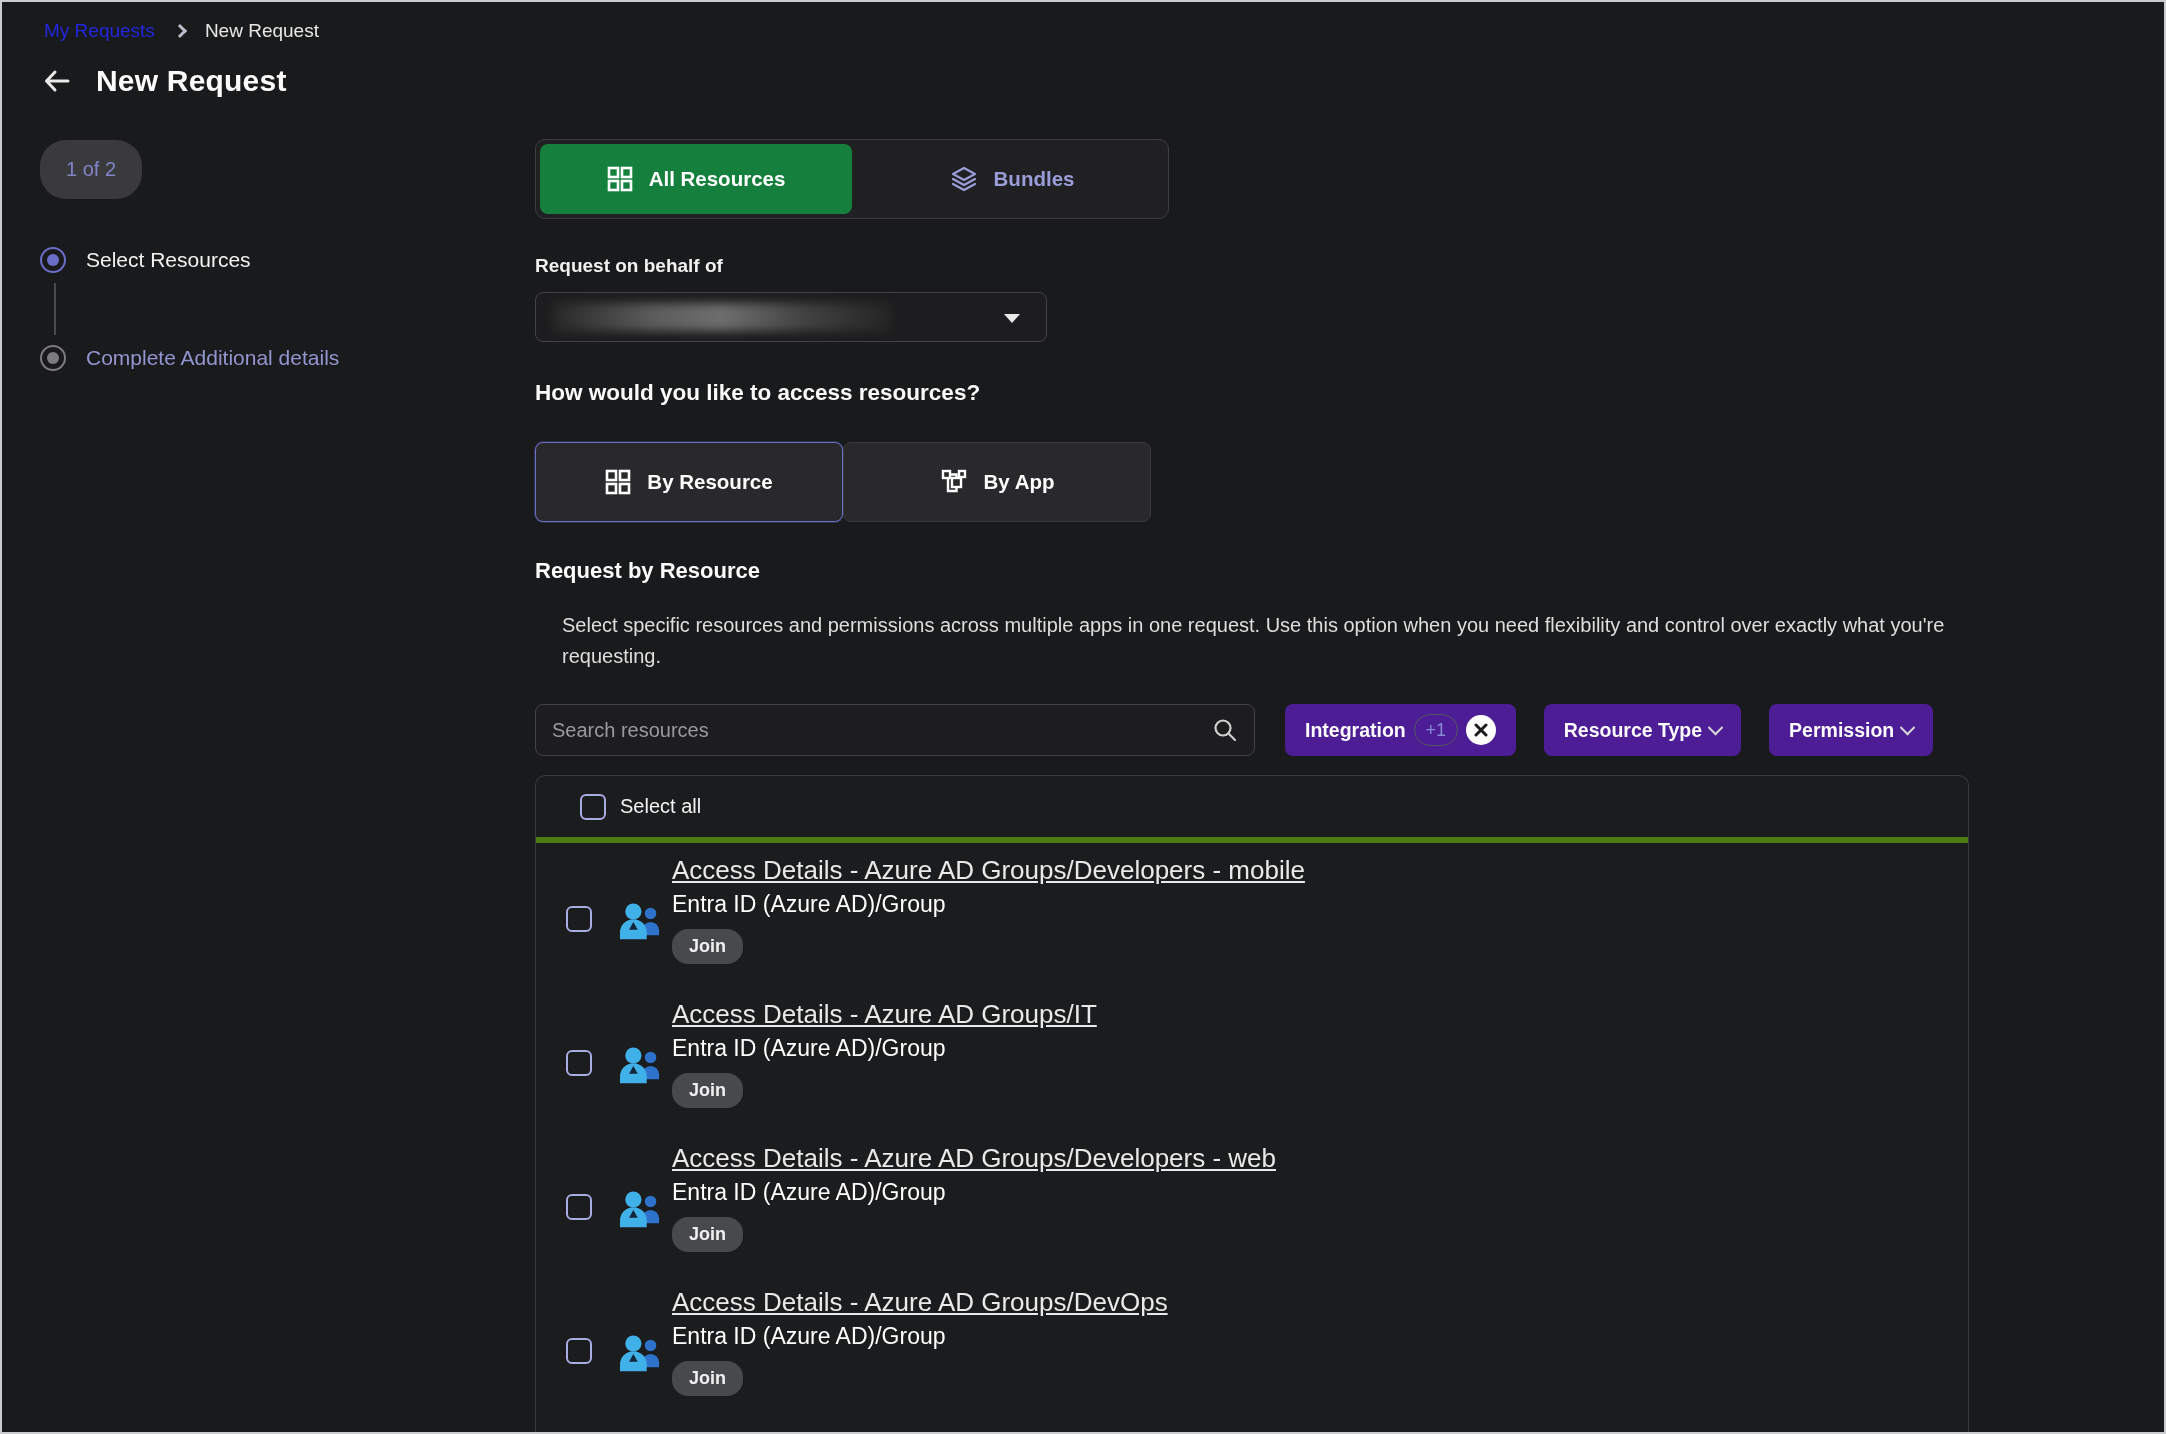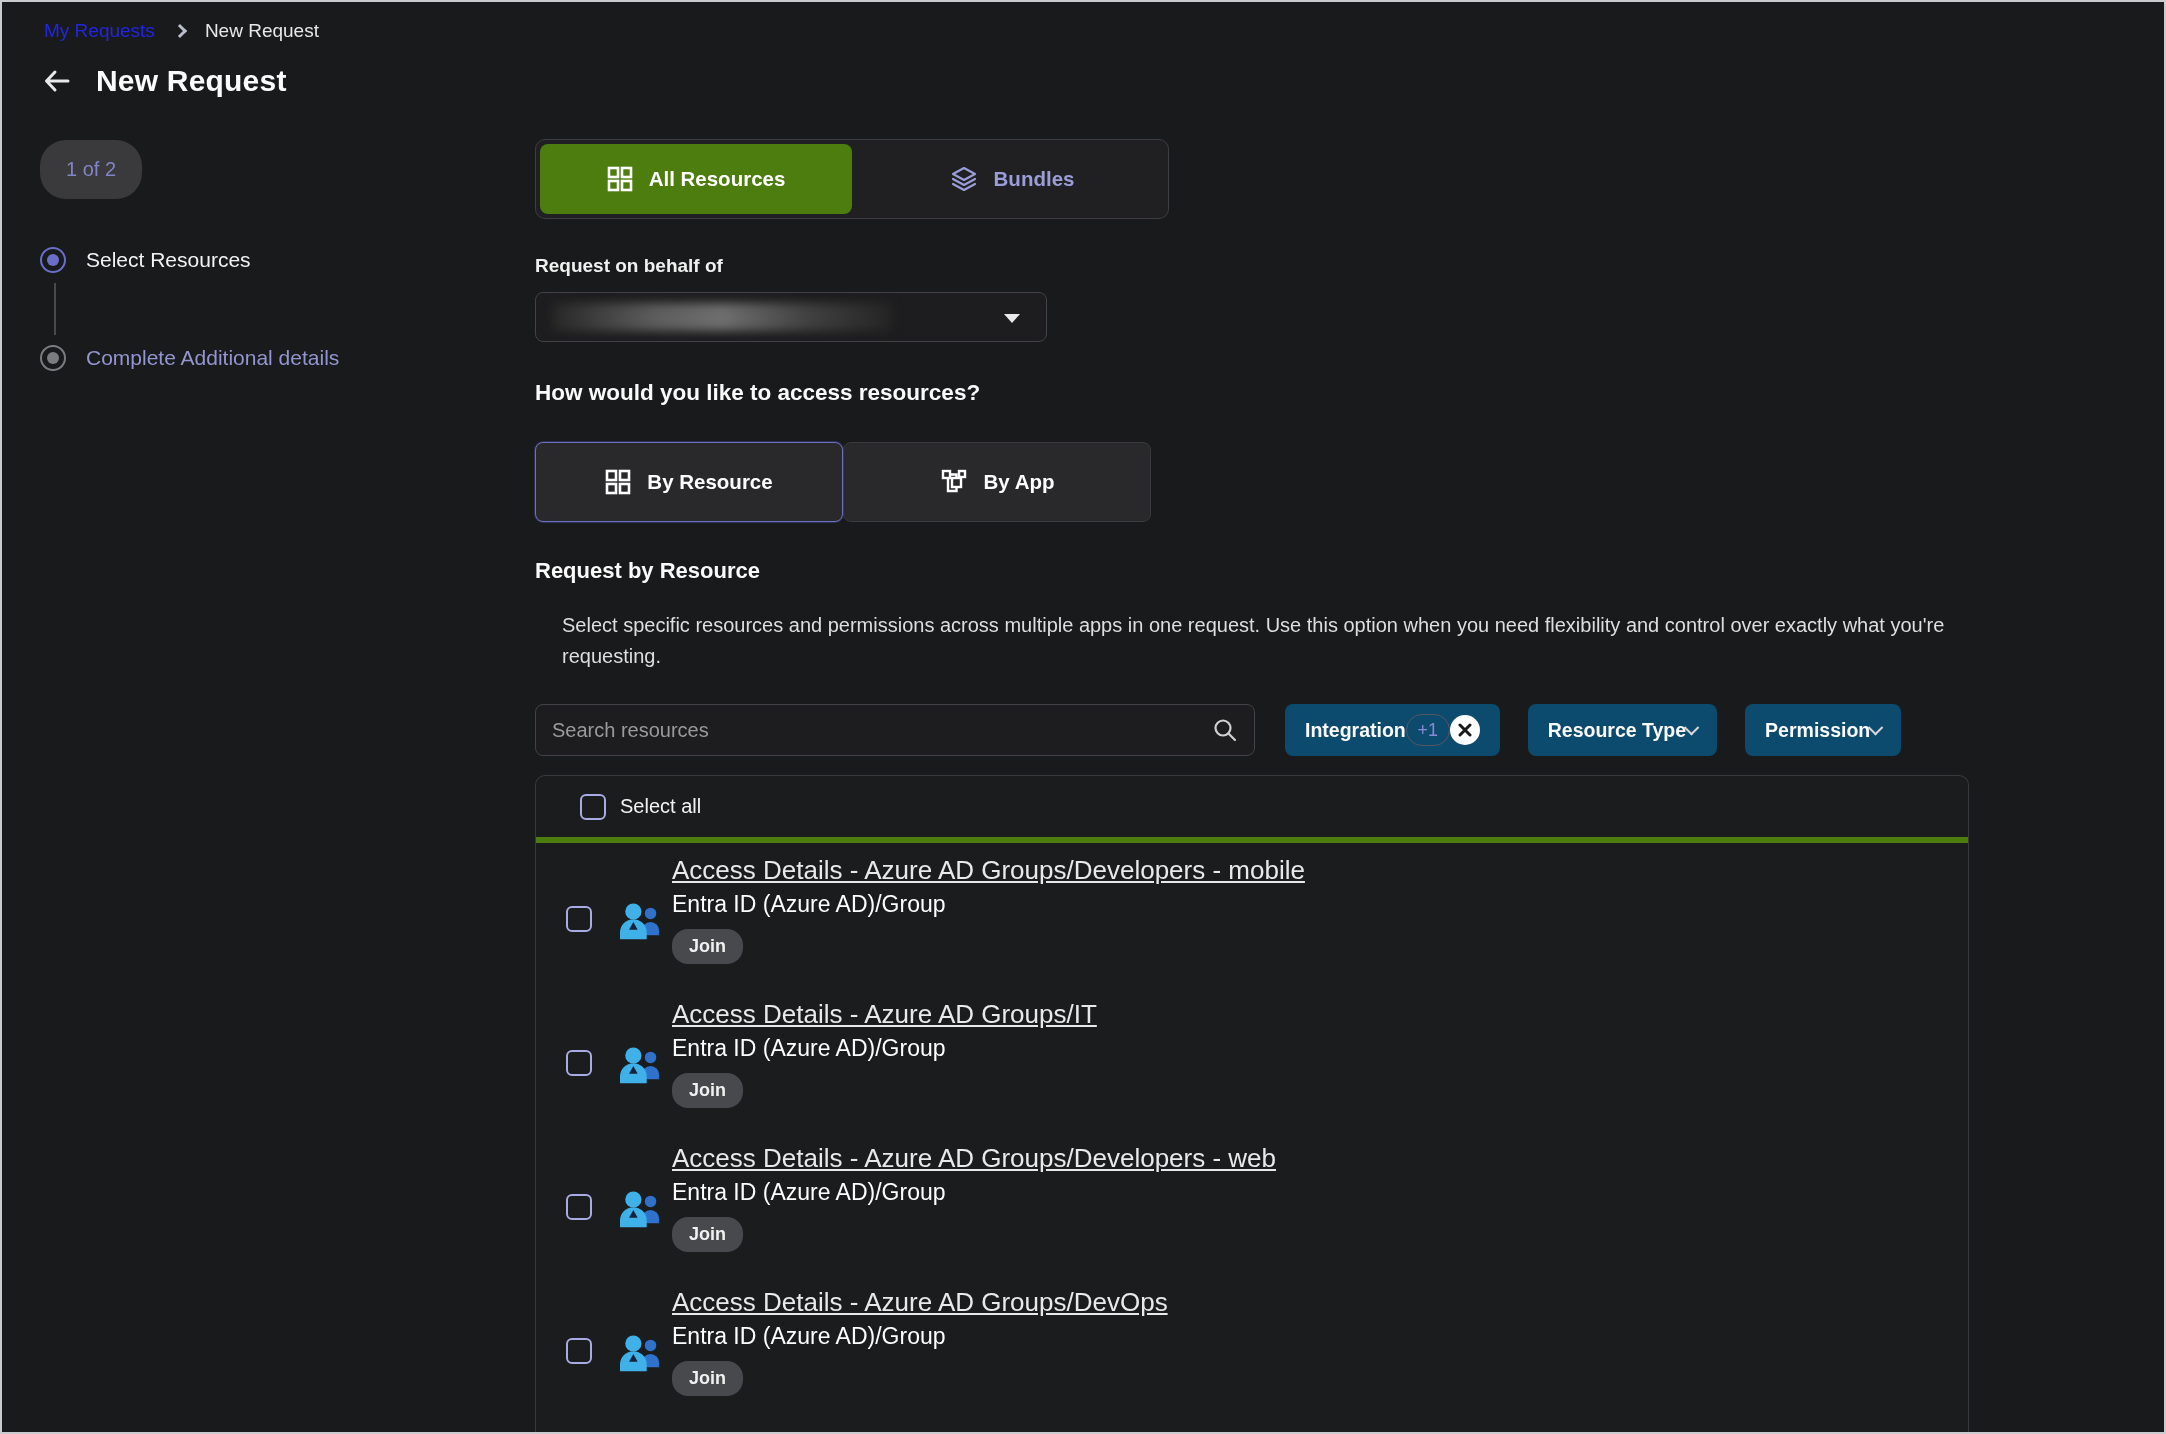--- a/index.html
+++ b/index.html
@@ -34,21 +34,21 @@
   .step-label { font-size:21px; color:#f2f2f2; }
   .step-label.future { color:#9395d0; }
   .step-connector { width:2px; height:52px; background:#4a4a4d; margin:10px 0 10px 14px; }
 
   
   .main-col { position:absolute; left:533px; top:137px; width:1434px; }
 
   
   .tab-group { width:634px; height:80px; border:1px solid #3e3e42; border-radius:10px; background:#202022; display:flex; position:relative; }
   .tab { flex:1; display:flex; align-items:center; justify-content:center; gap:16px; cursor:pointer; border-radius:8px; }
-  .tab.selected { margin:4px; background:#4d7c0f; }
+  .tab.selected { margin:4px; background:#15803d; }
   .tab-label { font-size:20.5px; font-weight:bold; color:#ffffff; }
   .tab-label.inactive { color:#9b9dd8; }
 
   
   .robo-label { margin-top:36px; font-size:19px; font-weight:bold; color:#f0f0f0; }
   .select-box { margin-top:15px; width:512px; height:50px; border:1px solid #434347; border-radius:8px; background:#1d1d1f; display:flex; align-items:center; cursor:pointer; position:relative; }
   .redacted { margin-left:16px; width:340px; height:28px; border-radius:4px;
     background:linear-gradient(90deg,#272727 0%,#5c5c5c 30%,#6e6e6e 50%,#414141 75%,#242424 100%);
     filter:blur(5px); }
   .select-caret { position:absolute; right:26px; top:21px; width:0; height:0; border-left:8px solid transparent; border-right:8px solid transparent; border-top:9px solid #e9e9e9; }
@@ -62,21 +62,21 @@
 
   
   .section-title { margin-top:36px; font-size:22px; font-weight:bold; color:#fafafa; }
   .section-desc { margin-top:26px; width:1434px; font-size:20px; line-height:31px; color:#dedede;margin-left:27px; }
 
   
   .filter-row { margin-top:32px; display:flex; align-items:center; }
   .search-box { width:720px; height:52px; border:1px solid #434347; border-radius:8px; background:#1d1d1f; display:flex; align-items:center; padding:0 16px; }
   .search-input { flex:1; background:transparent; border:none; outline:none; color:#e6e6e6; font-size:20px; font-family:inherit; }
   .search-input::placeholder { color:#9a9a9c; }
-  .chip { height:52px; background:#0c4a6e; border-radius:8px; display:flex; align-items:center; padding:0 20px; gap:0; cursor:pointer; }
+  .chip { height:52px; background:#4c1d95; border-radius:8px; display:flex; align-items:center; padding:0 20px; gap:8px; cursor:pointer; }
   .chip-int { margin-left:30px; }
   .chip-gap { margin-left:28px; }
   .chip-label { font-size:19.5px; font-weight:bold; color:#fbfbfb; white-space:nowrap; }
   .plus-badge { min-width:44px; height:32px; border:1px solid #565660; border-radius:16px; display:flex; align-items:center; justify-content:center; font-size:18px; color:#888bd4; padding:0 8px; }
   .chip-close { width:30px; height:30px; border-radius:50%; background:#ffffff; display:flex; align-items:center; justify-content:center; cursor:pointer; }
   .chip-chevron { width:11px; height:11px; border-right:2.5px solid #d8d8d8; border-bottom:2.5px solid #d8d8d8; transform:rotate(45deg) translate(-2px,-2px); }
 
   
   .list-panel { margin-top:19px; width:1434px; height:678px; border:1px solid #39393d; border-bottom:none; border-radius:10px 10px 0 0; background:#1b1c1d; overflow:hidden; }
   .select-all-row { height:67px; display:flex; align-items:center; padding-left:44px; gap:14px; border-bottom:6px solid #4d7c0f; }

